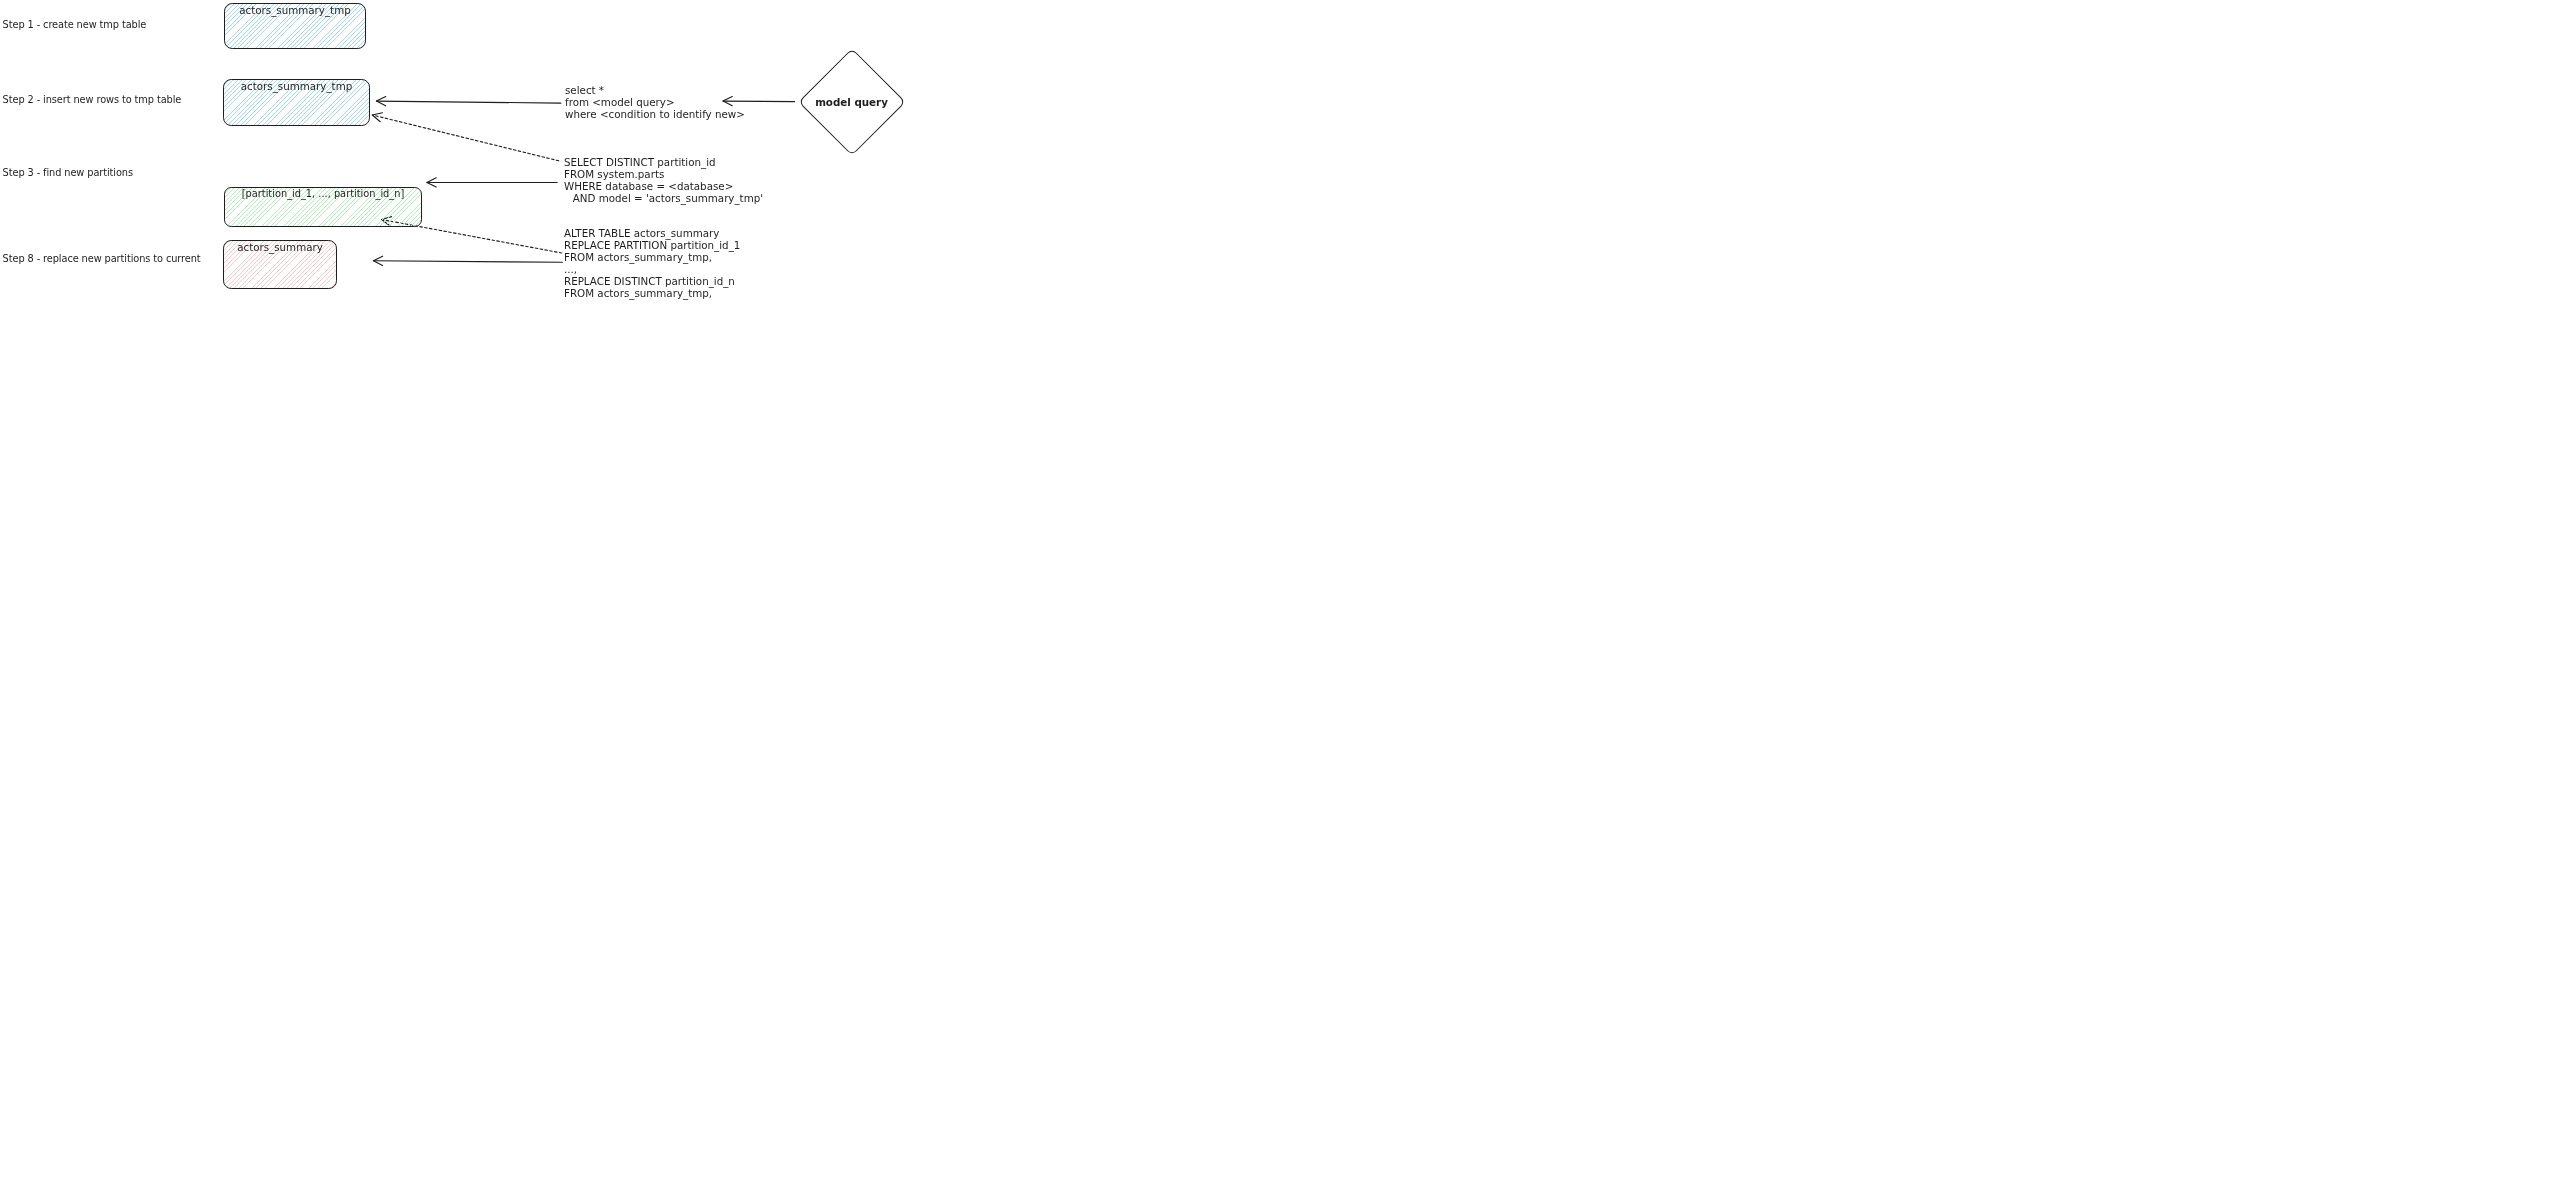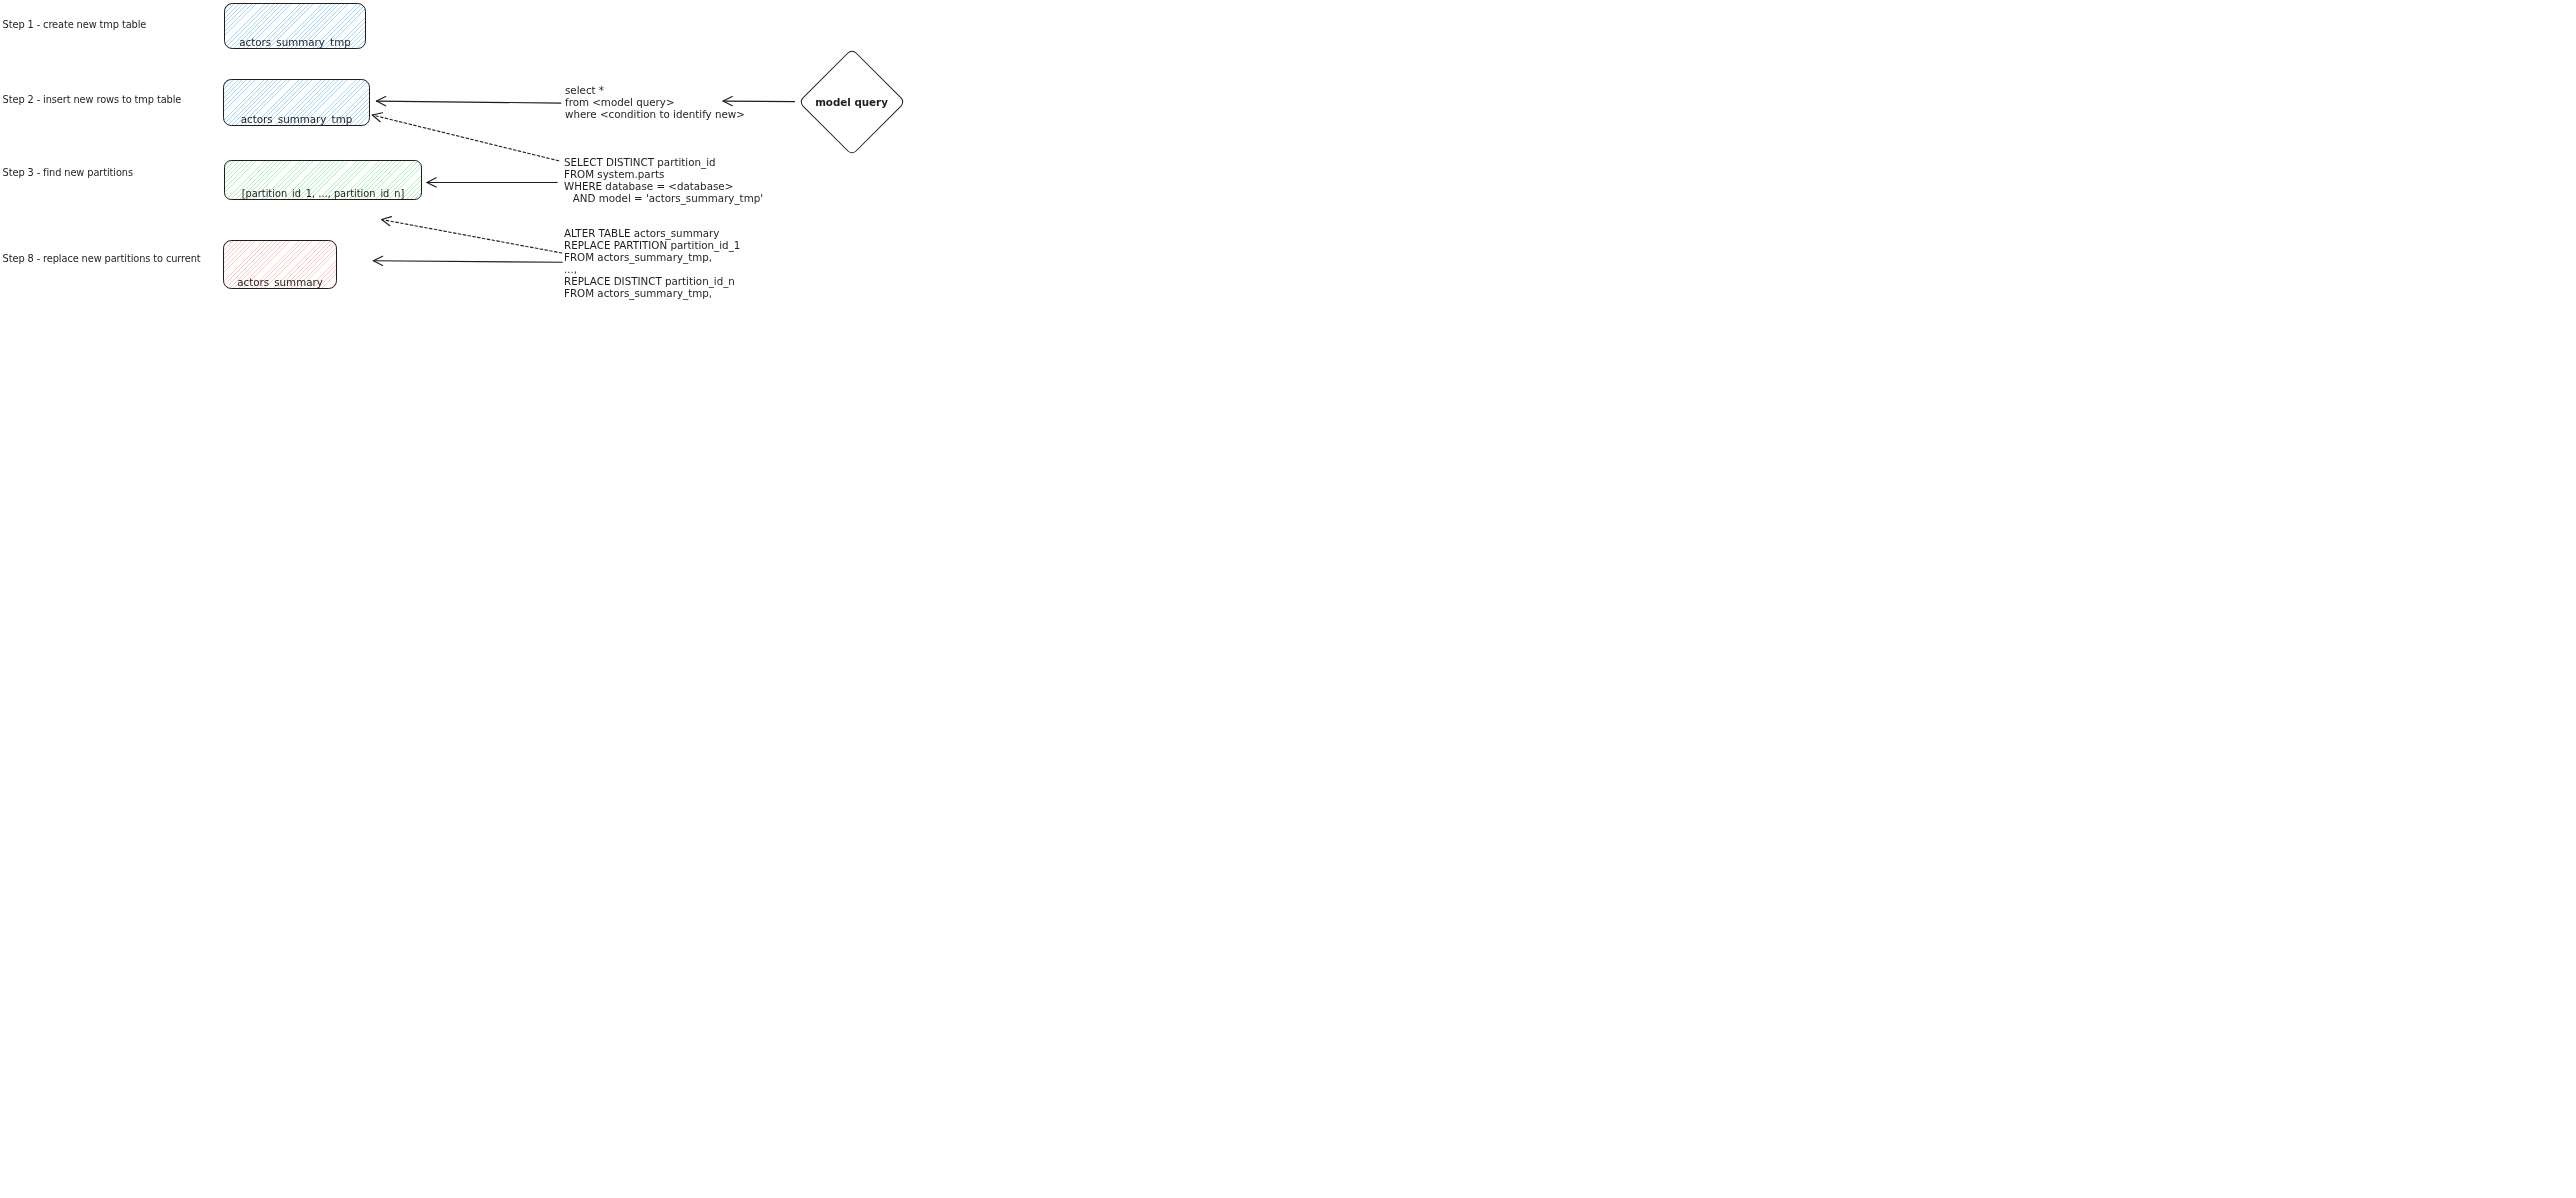--- a/index.html
+++ b/index.html
@@ -11,27 +11,27 @@
   html,body{margin:0;padding:0;background:#ffffff;}
   .canvas{
     position:relative;width:912px;height:300px;background:#fff;overflow:hidden;
     font-family:"DejaVu Sans", sans-serif;color:var(--ink);
   }
   .step-label{
     position:absolute;left:2.6px;font-size:9.8px;letter-spacing:-0.1px;
     white-space:nowrap;color:var(--ink);
   }
   .node{
-    position:absolute;display:flex;align-items:flex-end;justify-content:center;
+    position:absolute;display:flex;align-items:flex-start;justify-content:center;
     border:1px solid var(--ink);border-radius:8.2px;box-sizing:border-box;
     font-size:10.3px;white-space:nowrap;text-align:center;
   }
   .node.bold{border-width:1.5px;border-radius:7.2px;font-size:9.8px;}
   .hatch-blue{background:repeating-linear-gradient(135deg, var(--tmp-table-fill) 0px, var(--tmp-table-fill) 0.6px, rgba(0,0,0,0) 0.6px, rgba(0,0,0,0) 3.1px);}
-  .hatch-green{background:repeating-linear-gradient(135deg, var(--partitions-fill) 0px, var(--partitions-fill) 0.6px, rgba(0,0,0,0) 0.6px, rgba(0,0,0,0) 3.1px);}
+  .hatch-green{background:repeating-linear-gradient(135deg, var(--partitions-fill) 0px, var(--partitions-fill) 0.6px, rgba(0,0,0,0) 0.6px, rgba(0,0,0,0) 3.1px);margin-top:27px;}
   .hatch-pink{background:repeating-linear-gradient(135deg, var(--current-table-fill) 0px, var(--current-table-fill) 0.6px, rgba(0,0,0,0) 0.6px, rgba(0,0,0,0) 3.1px);}
   .sql{position:absolute;font-size:10.3px;line-height:12px;white-space:nowrap;color:var(--ink);}
   .sql .line{height:12px;}
   .sql .line.indent{padding-left:8.8px;}
   .diamond-wrap{position:absolute;left:796px;top:48px;width:111px;height:107px;}
   .diamond-shape{
     position:absolute;left:50%;top:50%;width:76px;height:76px;
     transform:translate(-50%,-50%) rotate(45deg);
     border:0.8px solid var(--ink);border-radius:6.2px;background:#fff;box-sizing:border-box;
   }

